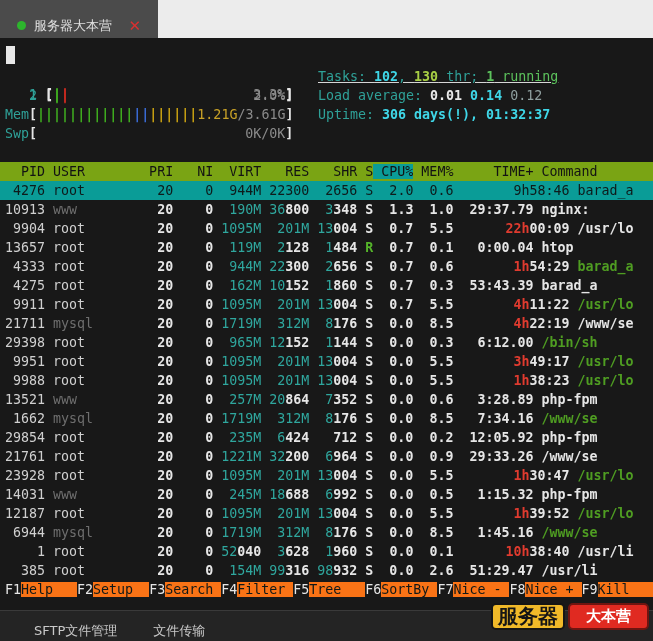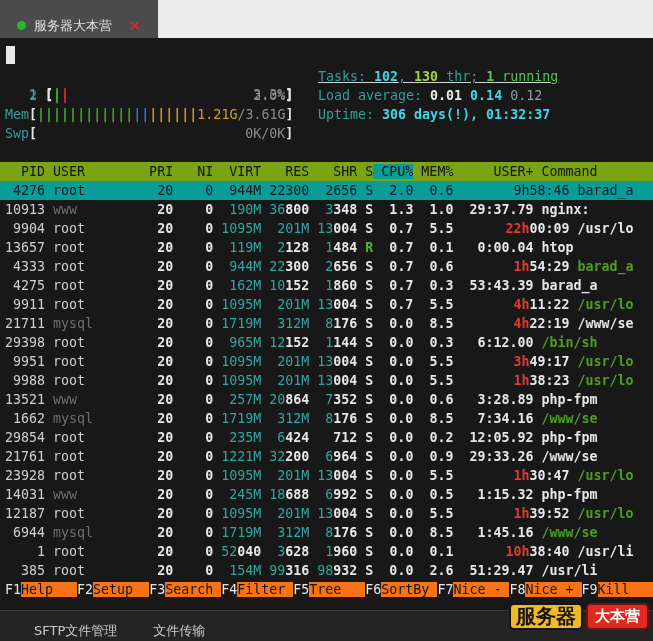--- a/index.html
+++ b/index.html
@@ -51,21 +51,21 @@
   .fnlbl{background:#f97316;color:#101818;}
   
   .bottombar{position:absolute;top:610px;left:0;width:653px;height:41px;background:#242424;
              border-top:1px solid #3a3a3a;box-sizing:border-box;display:flex;align-items:center;}
   .btab{color:#c9c9c9;font-size:13px;margin-left:34px;cursor:default;white-space:nowrap;}
   .btab + .btab{margin-left:36px;}
   .logo{position:absolute;right:4px;top:603px;display:flex;}
   .badge-y{background:#f0b929;color:#151515;border:2px solid #151515;border-radius:5px;
            font-size:20px;font-weight:bold;padding:2px 5px;line-height:19px;white-space:nowrap;}
   .badge-r{background:#e02a21;color:#ffffff;border:2px solid #6e1511;border-radius:5px;
-           font-size:15px;font-weight:bold;padding:2px 7px;line-height:19px;margin-left:3px;white-space:nowrap;}
+           font-size:15px;font-weight:bold;padding:2px 16px;line-height:19px;margin-left:3px;white-space:nowrap;}
 </style>
 </head>
 <body>
 
 <div class="win">
 
   <div class="tabbar">
     <div class="tab">
       <span class="dot"></span>
       <span class="tabtitle">服务器大本营</span>
@@ -75,21 +75,21 @@
 
   <div class="term" id="term">
     <div class="cursor"></div>
   <div class="line" style="top: 47px;"><span>   </span><span class="tlabel">1</span><span> </span><span class="brk">[</span><span class="bar-green">|</span><span class="bar-red">|</span><span>                       </span><span class="gray">3.3%</span><span class="brk">]</span></div>
       <div class="line" style="top: 48px;"><span>   </span><span class="tlabel">2</span><span> </span><span class="brk">[</span><span class="bar-green">|</span><span class="bar-red">|</span><span>                       </span><span class="gray">2.0%</span><span class="brk">]</span></div>
       <div class="line" style="top: 67px;"><span class="tlabel">Mem</span><span class="brk">[</span><span class="bar-green">|</span><span class="bar-green">|</span><span class="bar-green">|</span><span class="bar-green">|</span><span class="bar-green">|</span><span class="bar-green">|</span><span class="bar-green">|</span><span class="bar-green">|</span><span class="bar-green">|</span><span class="bar-green">|</span><span class="bar-green">|</span><span class="bar-green">|</span><span class="bar-blue">|</span><span class="bar-blue">|</span><span class="bar-yellow">|</span><span class="bar-yellow">|</span><span class="bar-yellow">|</span><span class="bar-yellow">|</span><span class="bar-yellow">|</span><span class="bar-yellow">|</span><span class="yellow">1.21G</span><span class="gray">/3.61G</span><span class="brk">]</span></div>
       <div class="line" style="top: 86px;"><span class="tlabel">Swp</span><span class="brk">[</span><span>                          </span><span class="gray">0K/0K</span><span class="brk">]</span></div>
       <div class="line" style="top: 29px; left: 318px; text-decoration: underline;"><span class="teal">Tasks: </span><span class="cyanB">102</span><span class="teal">, </span><span class="limeB">130</span><span class="teal"> thr; </span><span class="greenB">1</span><span class="green"> running</span></div>
       <div class="line" style="top: 48px; left: 318px;"><span class="teal">Load average: </span><span class="whiteB">0.01 </span><span class="cyanB">0.14 </span><span class="dimload">0.12</span></div>
       <div class="line" style="top: 67px; left: 318px;"><span class="teal">Uptime: </span><span class="cyanB">306 days(!), 01:32:37</span></div>
-      <div class="line tline hdr" style="top: 124px;"><span>  PID</span><span> </span><span>USER      </span><span>  PRI</span><span>   NI</span><span>  VIRT</span><span>   RES</span><span>   SHR</span><span> S</span><span class="sorthl"> CPU%</span><span> MEM%</span><span>     USER+</span><span> </span><span>Command</span></div>
+      <div class="line tline hdr" style="top: 124px;"><span>  PID</span><span> </span><span>USER      </span><span>  PRI</span><span>   NI</span><span>  VIRT</span><span>   RES</span><span>   SHR</span><span> S</span><span class="sorthl"> CPU%</span><span> MEM%</span><span>     TIME+</span><span> </span><span>Command</span></div>
       <div class="line tline sel" style="top: 143px;"><span class="w"> 4276</span><span> </span><span class="w">root      </span><span class="wb">   20</span><span class="wb">    0</span><span class="cyan">  944M</span><span class="cyan"> 22</span><span class="wb">300</span><span class="cyan">  2</span><span class="wb">656</span><span class="wb"> S</span><span class="wb">  2.0</span><span class="wb">  0.6</span><span class="red">   9h</span><span class="wb">58:46</span><span> </span><span class="wb">barad_a</span></div>
       <div class="line tline" style="top: 162px;"><span class="w">10913</span><span> </span><span class="dim">www       </span><span class="wb">   20</span><span class="wb">    0</span><span class="cyan">  190M</span><span class="cyan"> 36</span><span class="wb">800</span><span class="cyan">  3</span><span class="wb">348</span><span class="wb"> S</span><span class="wb">  1.3</span><span class="wb">  1.0</span><span class="wb">  29:37.79</span><span> </span><span class="wb">nginx:</span></div>
       <div class="line tline" style="top: 181px;"><span class="w"> 9904</span><span> </span><span class="w">root      </span><span class="wb">   20</span><span class="wb">    0</span><span class="cyan"> 1095M</span><span class="cyan">  201M</span><span class="cyan"> 13</span><span class="wb">004</span><span class="wb"> S</span><span class="wb">  0.7</span><span class="wb">  5.5</span><span class="red">  22h</span><span class="wb">00:09</span><span> </span><span class="wb">/usr/lo</span></div>
       <div class="line tline" style="top: 200px;"><span class="w">13657</span><span> </span><span class="w">root      </span><span class="wb">   20</span><span class="wb">    0</span><span class="cyan">  119M</span><span class="cyan">  2</span><span class="wb">128</span><span class="cyan">  1</span><span class="wb">484</span><span class="rgreen"> R</span><span class="wb">  0.7</span><span class="wb">  0.1</span><span class="wb">   0:00.04</span><span> </span><span class="wb">htop</span></div>
       <div class="line tline" style="top: 219px;"><span class="w"> 4333</span><span> </span><span class="w">root      </span><span class="wb">   20</span><span class="wb">    0</span><span class="cyan">  944M</span><span class="cyan"> 22</span><span class="wb">300</span><span class="cyan">  2</span><span class="wb">656</span><span class="wb"> S</span><span class="wb">  0.7</span><span class="wb">  0.6</span><span class="red">   1h</span><span class="wb">54:29</span><span> </span><span class="cgreen">barad_a</span></div>
       <div class="line tline" style="top: 238px;"><span class="w"> 4275</span><span> </span><span class="w">root      </span><span class="wb">   20</span><span class="wb">    0</span><span class="cyan">  162M</span><span class="cyan"> 10</span><span class="wb">152</span><span class="cyan">  1</span><span class="wb">860</span><span class="wb"> S</span><span class="wb">  0.7</span><span class="wb">  0.3</span><span class="wb">  53:43.39</span><span> </span><span class="wb">barad_a</span></div>
       <div class="line tline" style="top: 257px;"><span class="w"> 9911</span><span> </span><span class="w">root      </span><span class="wb">   20</span><span class="wb">    0</span><span class="cyan"> 1095M</span><span class="cyan">  201M</span><span class="cyan"> 13</span><span class="wb">004</span><span class="wb"> S</span><span class="wb">  0.7</span><span class="wb">  5.5</span><span class="red">   4h</span><span class="wb">11:22</span><span> </span><span class="cgreen">/usr/lo</span></div>
       <div class="line tline" style="top: 276px;"><span class="w">21711</span><span> </span><span class="dim">mysql     </span><span class="wb">   20</span><span class="wb">    0</span><span class="cyan"> 1719M</span><span class="cyan">  312M</span><span class="cyan">  8</span><span class="wb">176</span><span class="wb"> S</span><span class="wb">  0.0</span><span class="wb">  8.5</span><span class="red">   4h</span><span class="wb">22:19</span><span> </span><span class="wb">/www/se</span></div>
       <div class="line tline" style="top: 295px;"><span class="w">29398</span><span> </span><span class="w">root      </span><span class="wb">   20</span><span class="wb">    0</span><span class="cyan">  965M</span><span class="cyan"> 12</span><span class="wb">152</span><span class="cyan">  1</span><span class="wb">144</span><span class="wb"> S</span><span class="wb">  0.0</span><span class="wb">  0.3</span><span class="wb">   6:12.00</span><span> </span><span class="cgreen">/bin/sh</span></div>
       <div class="line tline" style="top: 314px;"><span class="w"> 9951</span><span> </span><span class="w">root      </span><span class="wb">   20</span><span class="wb">    0</span><span class="cyan"> 1095M</span><span class="cyan">  201M</span><span class="cyan"> 13</span><span class="wb">004</span><span class="wb"> S</span><span class="wb">  0.0</span><span class="wb">  5.5</span><span class="red">   3h</span><span class="wb">49:17</span><span> </span><span class="cgreen">/usr/lo</span></div>

